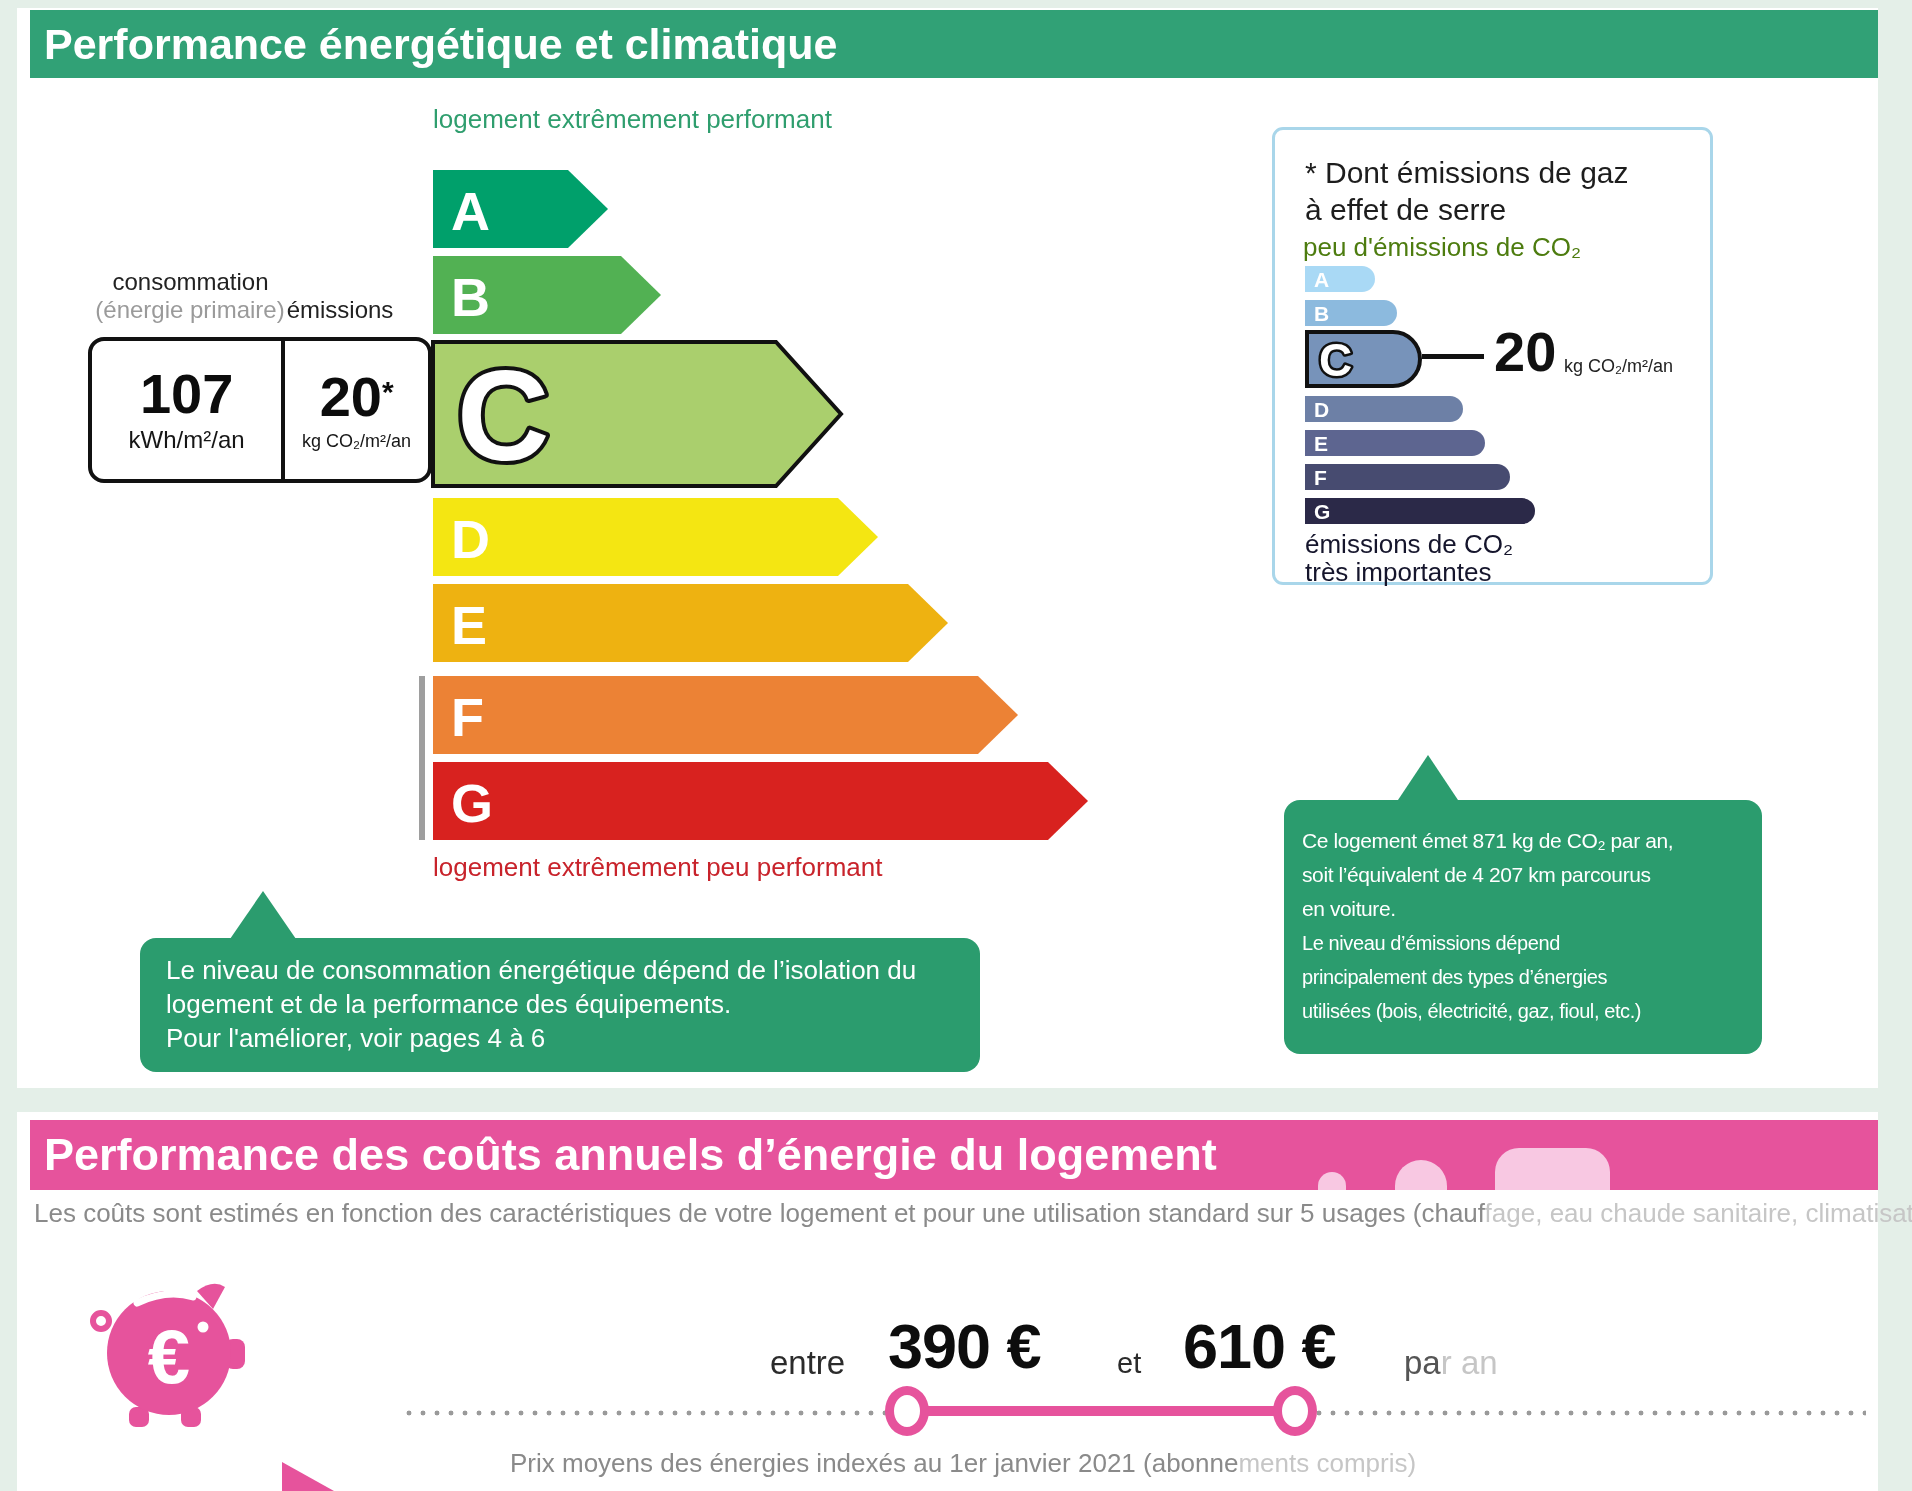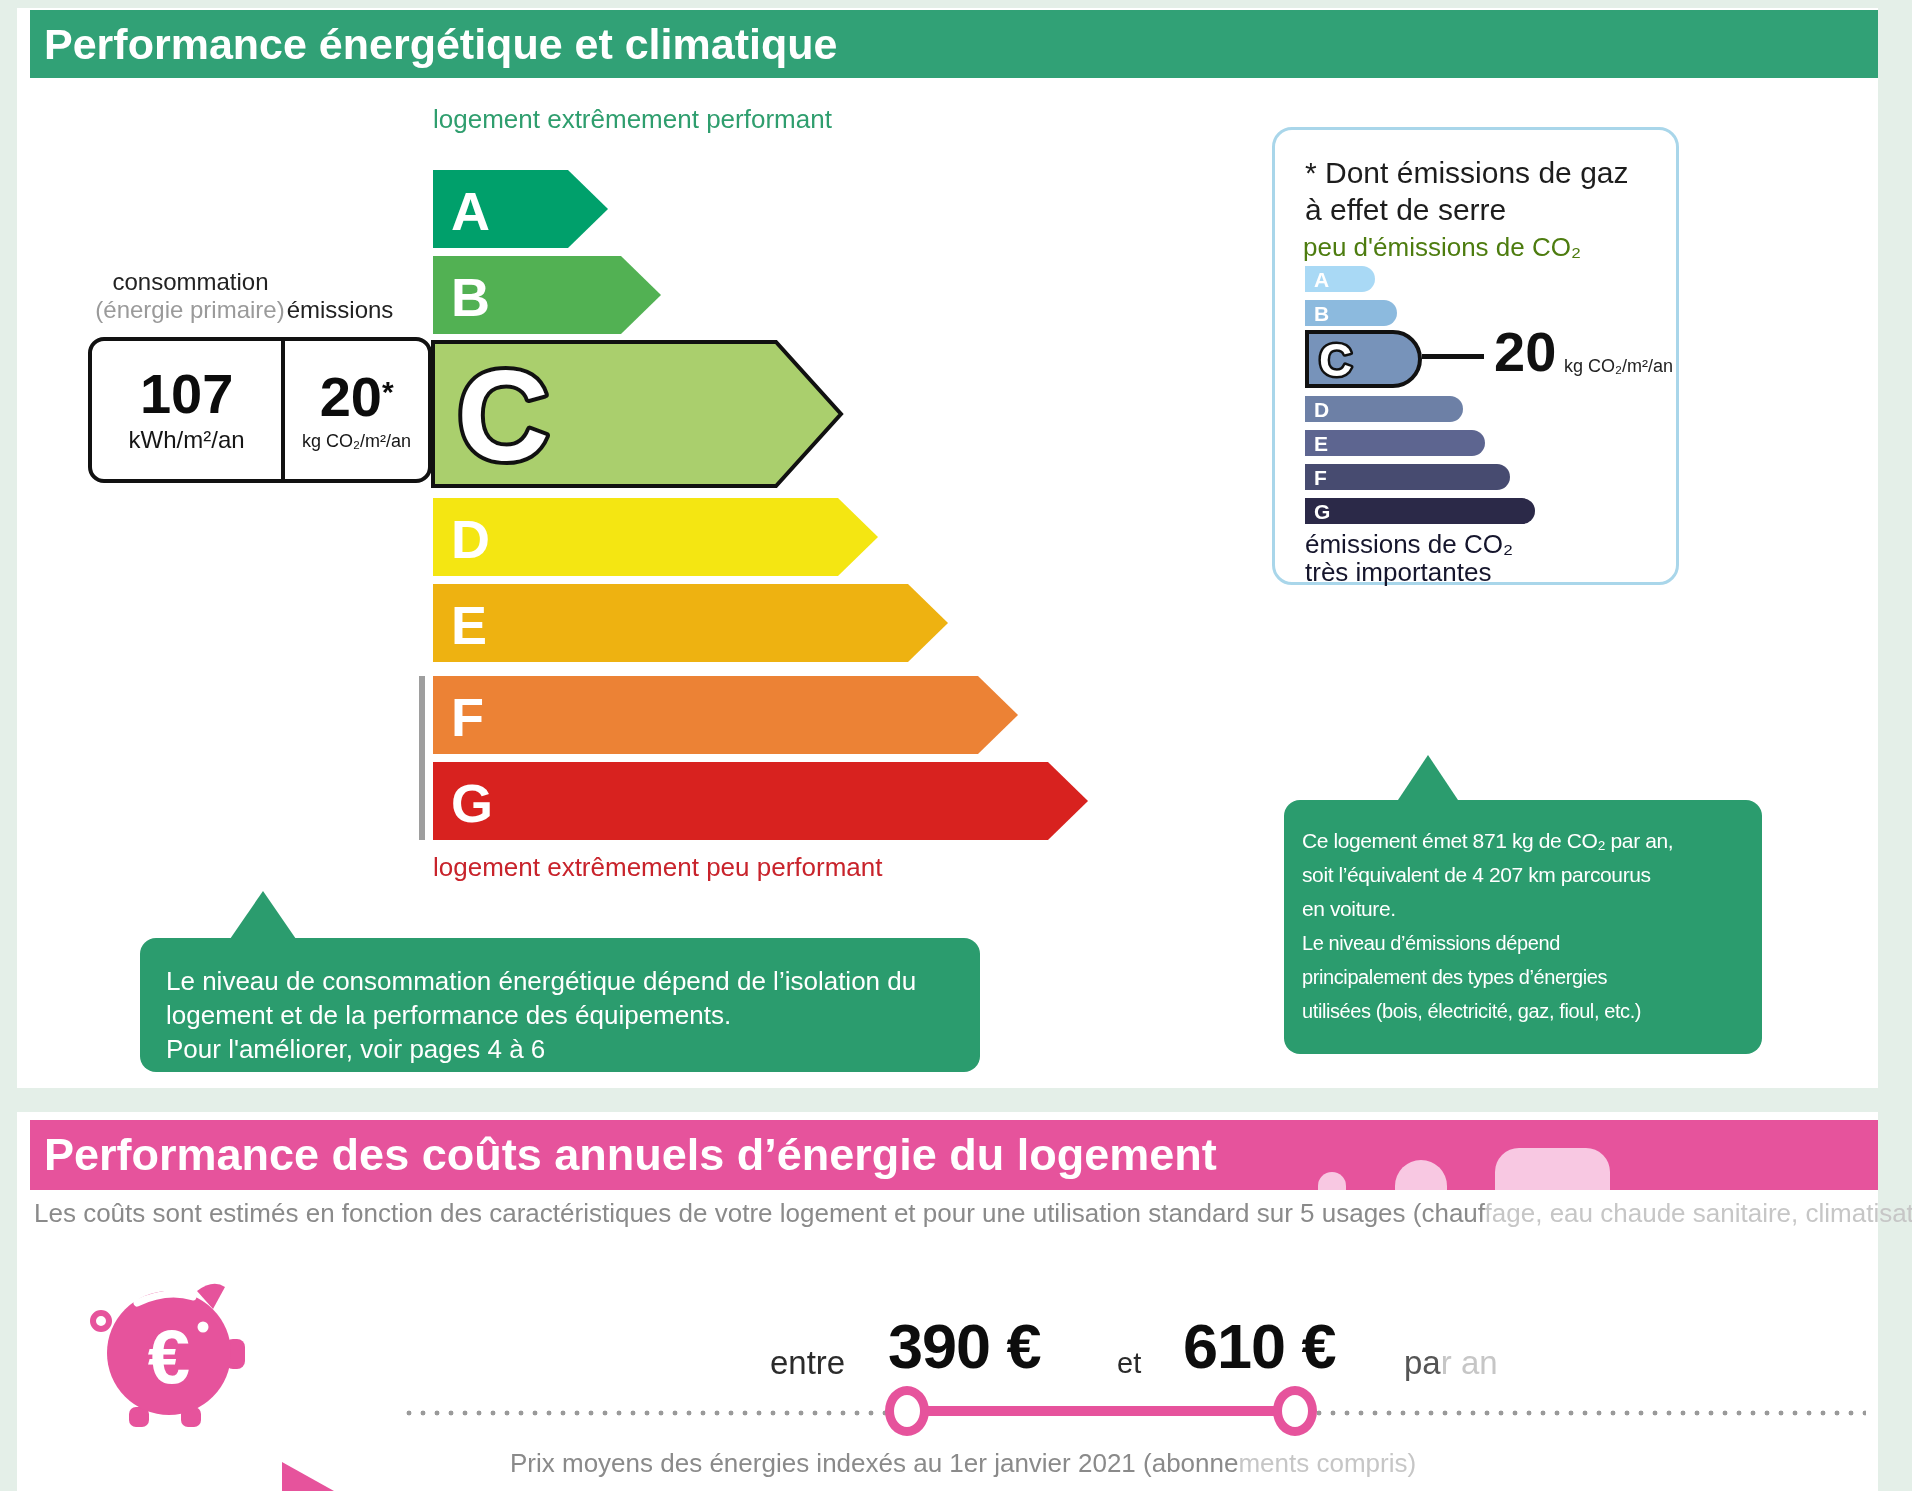--- a/index.html
+++ b/index.html
@@ -23,25 +23,25 @@
   #vbox .cell.right{width:43%;border-left:4px solid #111;}
   .big-val{font-size:56px;font-weight:800;color:#0c0c0c;line-height:1;}
   .ast{font-size:30px;font-weight:800;vertical-align:14px;}
   .unit1{font-size:24px;color:#161616;margin-top:4px;}
   .unit2{font-size:18px;color:#161616;margin-top:6px;}
   .lab{position:absolute;font-size:24px;text-align:center;}
   .lab.dark{color:#222;}
   .lab.grey{color:#9a9a9a;}
   .grey-line{left:419px;top:676px;width:6px;height:164px;background:#9e9e9e;}
   .callout{position:absolute;background:#2b9c6e;color:#fff;border-radius:16px;box-sizing:border-box;}
-  #callout-energy{left:140px;top:938px;width:840px;height:134px;padding:26px 26px;font-size:26px;line-height:34px;white-space:nowrap;}
+  #callout-energy{left:140px;top:938px;width:840px;height:134px;padding:15px 26px;font-size:26px;line-height:34px;white-space:nowrap;}
   #callout-co2{left:1284px;top:800px;width:478px;height:254px;padding:24px 18px;font-size:20px;line-height:34px;white-space:nowrap;letter-spacing:-0.4px;}
   #callout-co2 .b{font-weight:normal;font-size:21px;}
   .tri-up{position:absolute;width:0;height:0;border-left:33px solid transparent;border-right:33px solid transparent;border-bottom:48px solid #2b9c6e;}
-  #co2box{left:1272px;top:127px;width:407px;height:458px;background:#fff;border:3px solid #a9d6ea;border-radius:20px;box-sizing:border-box;}
+  #co2box{left:1272px;top:127px;width:441px;height:458px;background:#fff;border:3px solid #a9d6ea;border-radius:11px;box-sizing:border-box;}
   #co2box .inner{position:absolute;}
   .co2-title{left:30px;top:24px;font-size:30px;line-height:37px;color:#1d1d1d;}
   .co2-low{left:28px;top:102px;font-size:26px;color:#4d7c0f;}
   .co2-high{left:30px;top:400px;font-size:26px;line-height:28px;color:#15152c;}
   .co2-bar{position:absolute;left:30px;}
   .co2-bar svg{display:block;}
   #co2-conn{left:1422px;top:354px;width:62px;height:5px;background:#111;}
   #co2-val{left:1494px;top:324px;font-size:56px;font-weight:800;color:#111;line-height:1;}
   #co2-unit{left:1564px;top:356px;font-size:18px;color:#222;}
   .desc{position:absolute;left:34px;font-size:26px;color:#8a8a8a;white-space:nowrap;}

